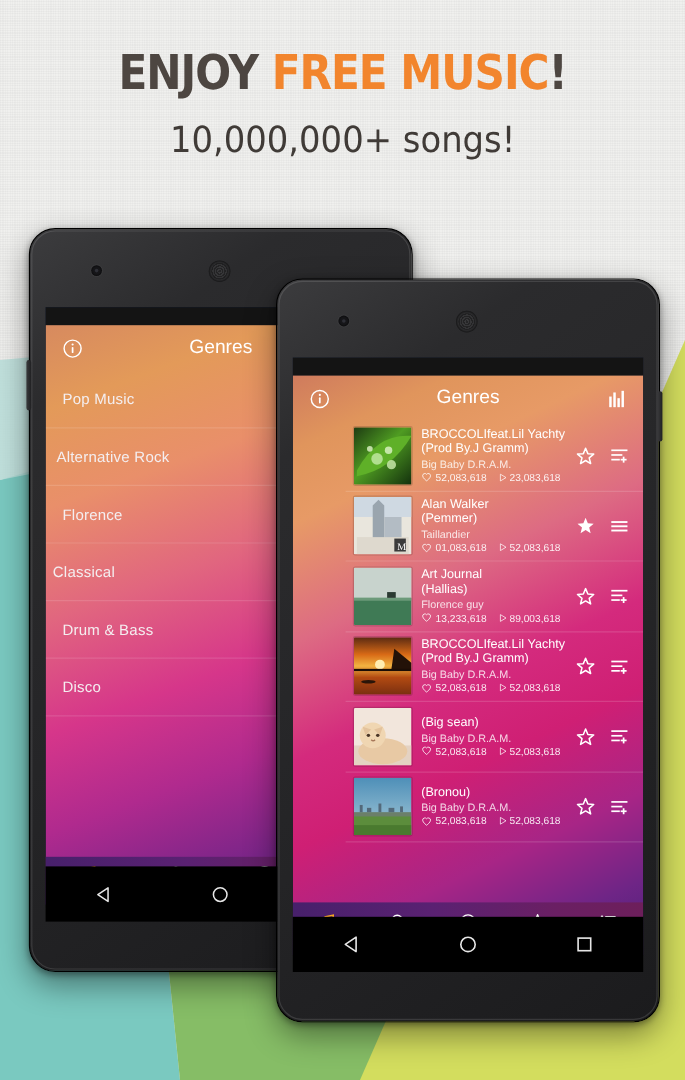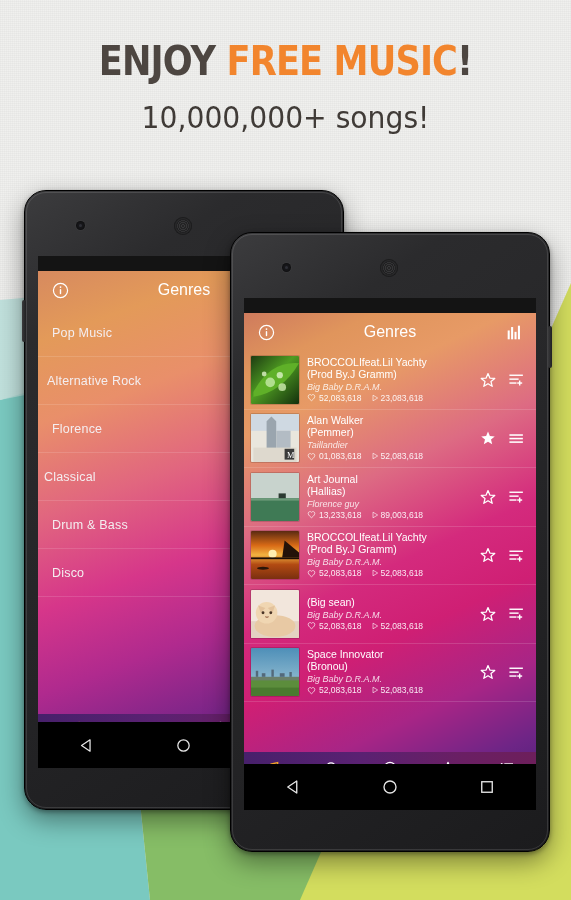--- a/index.html
+++ b/index.html
@@ -82,32 +82,32 @@
   .appbar .title { flex:1; text-align:center; }
 
   .genre-list { position:relative; }
   .genre-item {
     display:flex; align-items:center;
     border-bottom:1px solid rgba(255,255,255,.13);
     color:#f4eef0;
   }
 
   
-  .song-list { position:relative; }
+  .song-list { position:relative;margin-left:44px; }
   .song-row {
     display:flex; align-items:center;
     border-bottom:1px solid rgba(255,255,255,.14);
     padding:0 7px;
   }
   .thumb { flex:0 0 auto; border-radius:1px; overflow:hidden; position:relative;
            box-shadow:0 0 0 1px rgba(0,0,0,.15); }
   .thumb svg { display:block; }
   .song-meta { flex:1; min-width:0; padding-left:8px; color:#fff; }
   .song-title { line-height:1.14; }
-  .song-artist { color:rgba(255,255,255,.82);font-style:italic; }
+  .song-artist { color:rgba(255,255,255,.82); }
   .song-stats { color:rgba(255,255,255,.9); display:flex; gap:9px; align-items:center;}
   .song-actions { flex:0 0 auto; display:flex; align-items:center; gap:11px; padding-right:4px;}
 
   
   .tabbar { display:flex; position:absolute; left:0; right:0; bottom:0;
             background:linear-gradient(90deg,#47206b 0%,#5a2172 40%,#6a1f63 75%,#6d1f5b 100%); }
   .tab { flex:1; display:flex; flex-direction:column; align-items:center; justify-content:center;
          color:#fff; }
   .tab.active { color:#f5a623; }
   .tab .tlabel { margin-top:2px; }
@@ -524,21 +524,20 @@
       <rect x="4" y="19" width="2" height="5" fill="#53697a"></rect>
                 <rect x="9" y="21" width="3" height="3" fill="#53697a"></rect>
       <rect x="17" y="18" width="2" height="6" fill="#53697a"></rect>
                 <rect x="24" y="21" width="4" height="3" fill="#53697a"></rect>
       <rect x="32" y="20" width="2" height="4" fill="#53697a"></rect>
       <rect y="27" width="40" height="13" fill="#5c8d3c"></rect>
       <rect y="33" width="40" height="7" fill="#4a7a2f"></rect>
               </svg>
       </div>
       <div class="song-meta">
-        <div class="song-title" style="font-size:10.5px;">Space Innovator</div>
         <div class="song-title" style="font-size:10.5px;">(Bronou)</div>
         <div class="song-artist" style="font-size:9px; margin-top:1px;">Big Baby D.R.A.M.</div>
         <div class="song-stats" style="font-size:8.5px; margin-top:1px;">
           <span style="display:inline-flex;align-items:center;gap:3px;">
             <svg width="9" height="9" viewBox="0 0 24 24">
                     <path d="M12 20.5S3.2 14.6 3.2 9.1a4.9 4.9 0 0 1 8.8-2.9A4.9 4.9 0 0 1 20.8 9.1c0 5.5-8.8 11.4-8.8 11.4z" fill="none" stroke="rgba(255,255,255,.95)" stroke-width="1.9"></path>
                   </svg>
             <span>52,083,618</span>
           </span>
           <span style="display:inline-flex;align-items:center;gap:2px;">

